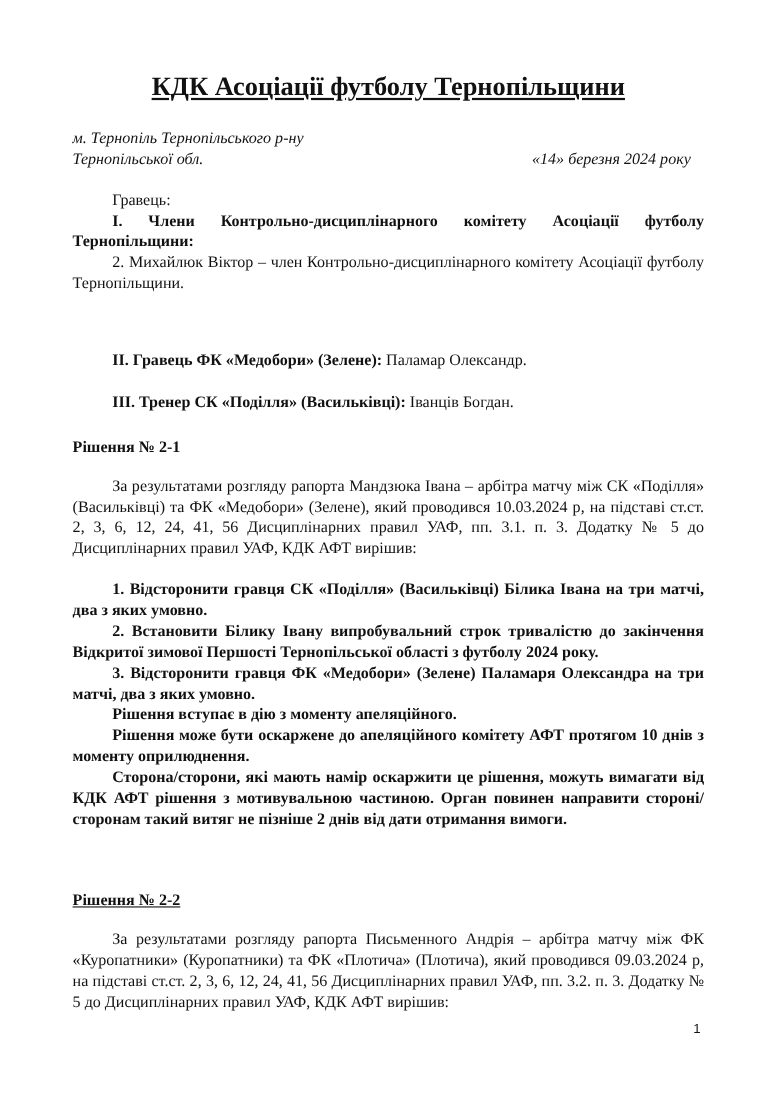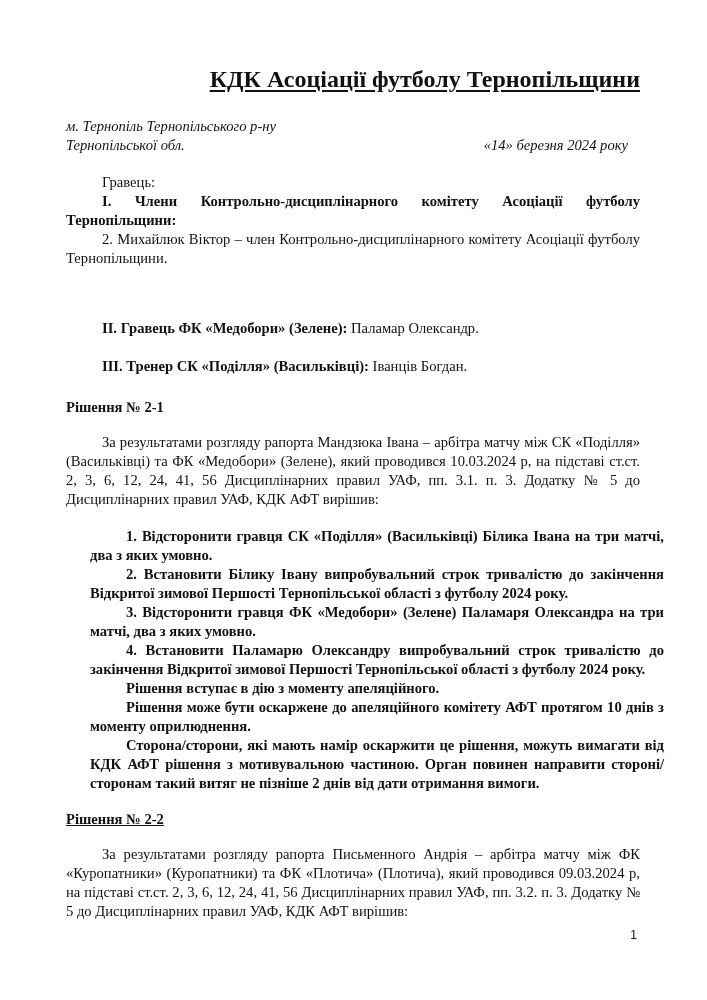--- a/index.html
+++ b/index.html
@@ -4,21 +4,21 @@
   <style>
     html, body { margin: 0; padding: 0; background: #ffffff; }
     body {
       width: 707px; height: 1000px; position: relative; overflow: hidden;
       font-family: "Liberation Serif", "DejaVu Serif", serif;
       color: #111;
       font-size: 14.6px;
     }
     .page { position: absolute; left: 66px; top: 0; width: 574px; }
     .title {
-      position: absolute; left: 0; top: 66px; width: 574px; text-align: right;
+      position: absolute; left: 0; top: 66px; width: 574px; text-align: center;
       font-size: 24px; font-weight: bold; text-decoration: underline; text-underline-offset: 3px;
     }
     .place {
       position: absolute; top: 117px; left: 0; width: 574px;
       font-style: italic; line-height: 19px;
     }
     .place .date { position: absolute; right: 12px; top: 19px; }
     .block { position: absolute; left: 0; width: 574px; line-height: 19px; text-align: justify; }
     .ind { text-indent: 36px; }
     .b { font-weight: bold; }
@@ -51,25 +51,24 @@
   <div class="block" style="top:357px;">
     <p class="ind"><span class="b">III. Тренер СК «Поділля» (Васильківці):</span><span> Іванців Богдан.</span></p>
   </div>
 
   <div class="block center b" style="top:398px;">Рішення № 2-1</div>
 
   <div class="block" style="top:433px;">
     <p class="ind">За результатами розгляду рапорта Мандзюка Івана – арбітра матчу між СК «Поділля» (Васильківці) та ФК «Медобори» (Зелене), який проводився 10.03.2024 р, на підставі ст.ст. 2, 3, 6, 12, 24, 41, 56 Дисциплінарних правил УАФ, пп. 3.1. п. 3. Додатку № 5 до Дисциплінарних правил УАФ, КДК АФТ вирішив:</p>
   </div>
 
-  <div class="block b" style="top:527px;margin-left:24px;">
+  <div class="block b" style="top:527px;">
     <p class="ind">1. Відсторонити гравця СК «Поділля» (Васильківці) Білика Івана на три матчі, два з яких умовно.</p>
     <p class="ind">2. Встановити Білику Івану випробувальний строк тривалістю до закінчення Відкритої зимової Першості Тернопільської області з футболу 2024 року.</p>
     <p class="ind">3. Відсторонити гравця ФК «Медобори» (Зелене) Паламаря Олександра на три матчі, два з яких умовно.</p>
-    <p class="ind">4. Встановити Паламарю Олександру випробувальний строк тривалістю до закінчення Відкритої зимової Першості Тернопільської області з футболу 2024 року.</p>
     <p class="ind">Рішення вступає в дію з моменту апеляційного.</p>
     <p class="ind">Рішення може бути оскаржене до апеляційного комітету АФТ протягом 10 днів з моменту оприлюднення.</p>
     <p class="ind">Сторона/сторони, які мають намір оскаржити це рішення, можуть вимагати від КДК АФТ рішення з мотивувальною частиною. Орган повинен направити стороні/сторонам такий витяг не пізніше 2 днів від дати отримання вимоги.</p>
   </div>
 
   <div class="block center b" style="top:810px;text-decoration:underline;">Рішення № 2-2</div>
 
   <div class="block" style="top:845px;">
     <p class="ind">За результатами розгляду рапорта Письменного Андрія – арбітра матчу між ФК «Куропатники» (Куропатники) та ФК «Плотича» (Плотича), який проводився 09.03.2024 р, на підставі ст.ст. 2, 3, 6, 12, 24, 41, 56 Дисциплінарних правил УАФ, пп. 3.2. п. 3. Додатку № 5 до Дисциплінарних правил УАФ, КДК АФТ вирішив:</p>
   </div>

